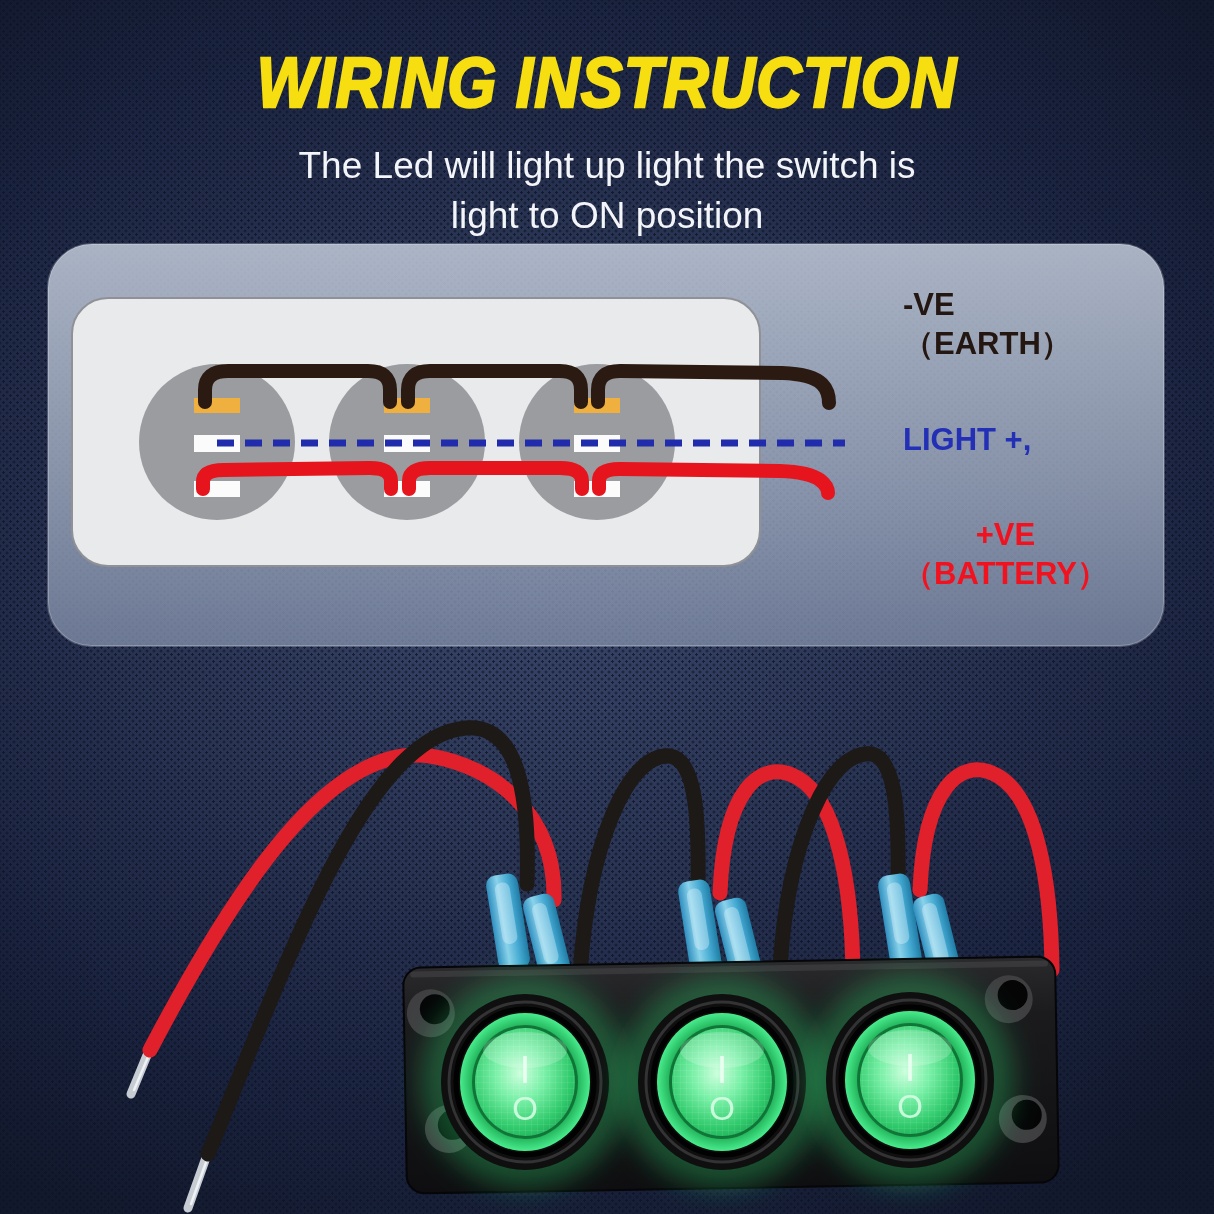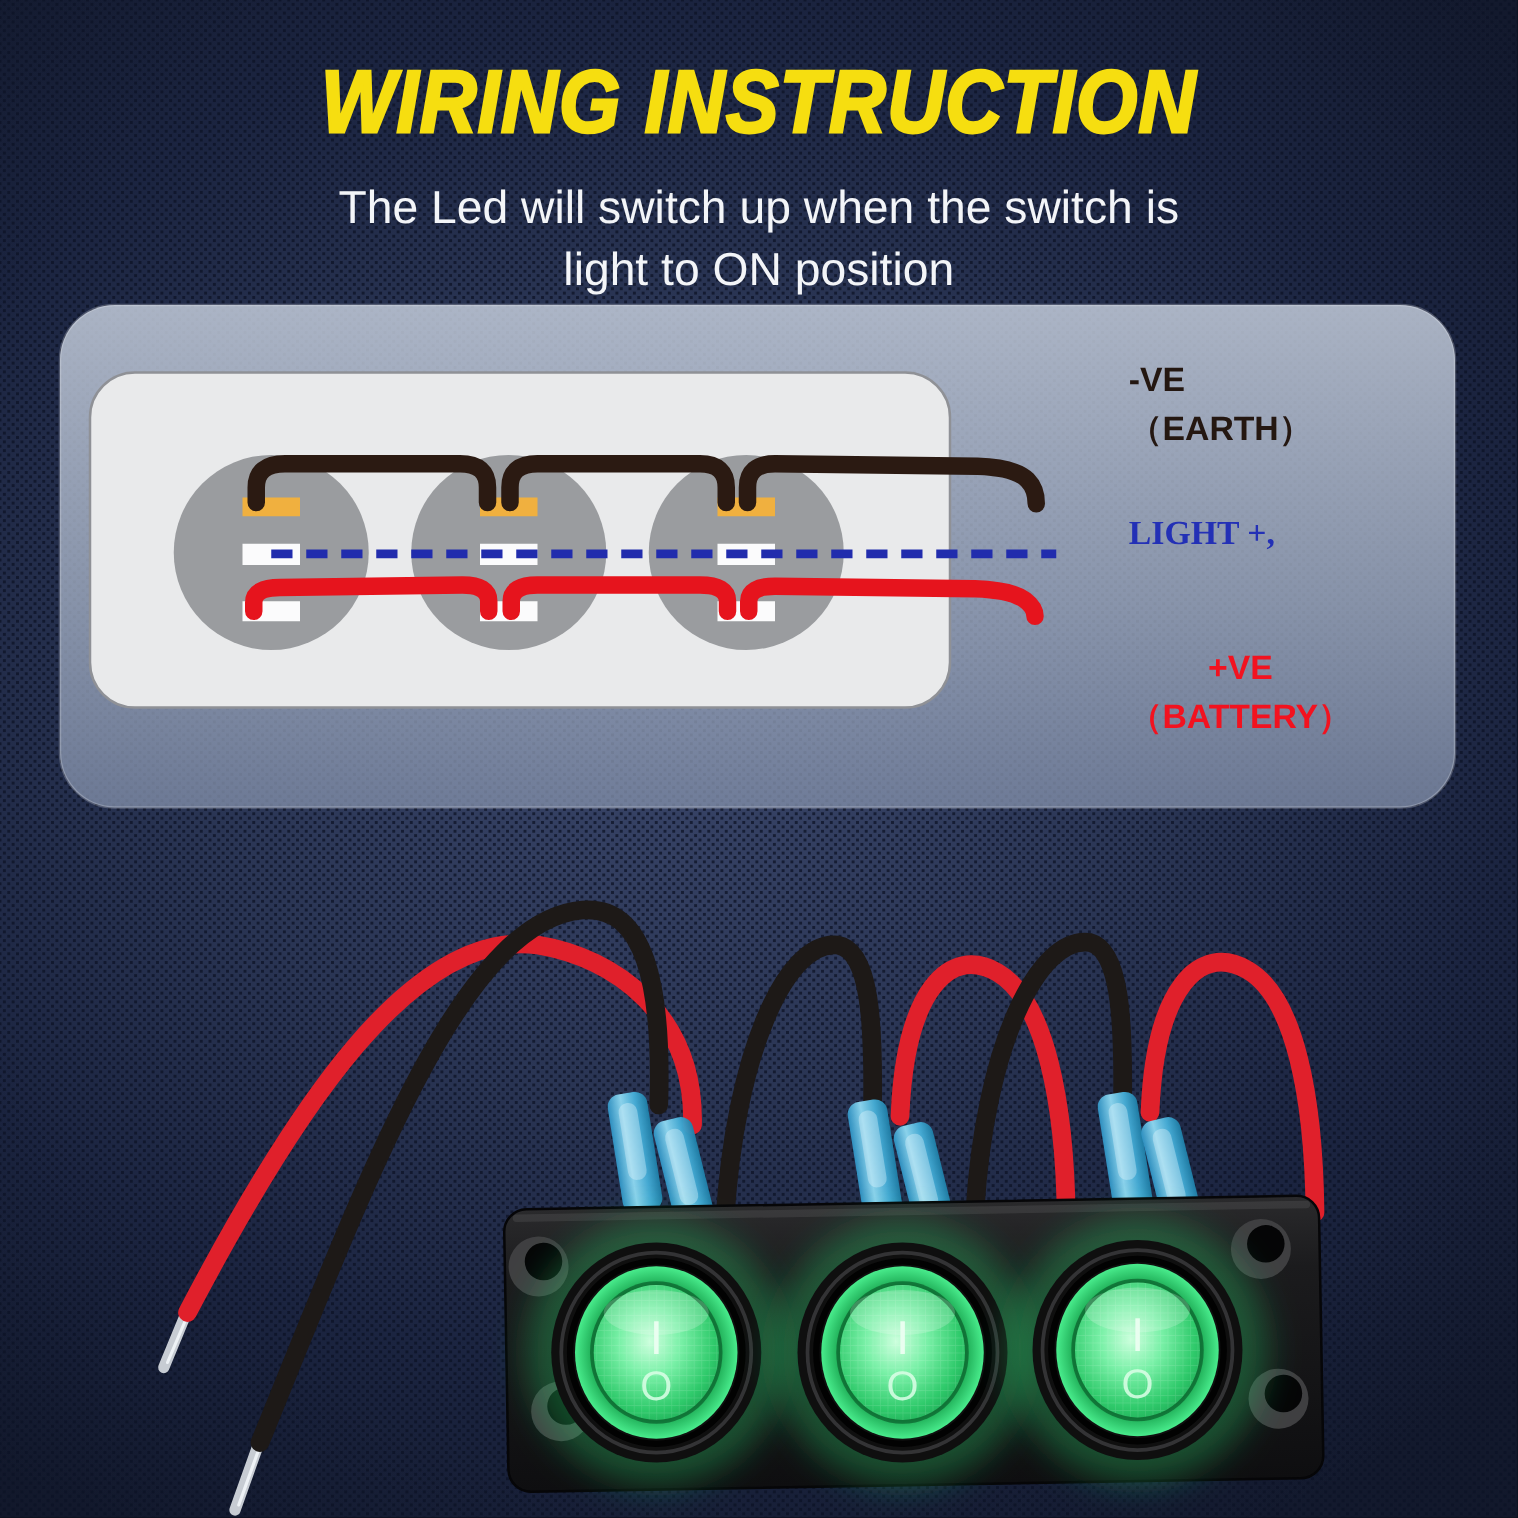--- a/index.html
+++ b/index.html
@@ -27,23 +27,23 @@
     position:absolute;top:46px;left:0;width:100%;z-index:2;
     text-align:center;color:#f6de10;
     font-style:italic;font-weight:bold;font-size:63px;letter-spacing:1px;
     -webkit-text-stroke:2.2px #f6de10;
     transform:scaleY(1.12);
   }
   .subtitle{
     position:absolute;top:141px;left:0;width:100%;z-index:2;
     text-align:center;color:#f3f5f8;font-size:37px;line-height:50px;font-weight:400;
   }
-  .lbl{position:absolute;z-index:2;font-weight:bold;font-size:27px;line-height:39px;white-space:nowrap;}
+  .lbl{position:absolute;z-index:2;font-weight:bold;font-size:31px;line-height:39px;white-space:nowrap;}
   .lbl-earth{left:903px;top:285px;color:#241711;}
-  .lbl-light{left:903px;top:407px;color:#2330b6;font-family:Liberation Serif, serif;}
+  .lbl-light{left:903px;top:420px;color:#2330b6;}
   .lbl-battery{left:903px;top:515px;color:#f2121f;text-align:center;}
 </style>
 </head>
 <body>
 
 <div class="stage">
   <div class="dots"></div>
 
   <svg class="art" width="1214" height="1214" viewBox="0 0 1214 1214">
     <defs>
@@ -230,21 +230,21 @@
         <ellipse rx="50" ry="54" fill="url(#mesh)"></ellipse>
         <ellipse rx="42" ry="18" cy="-32" fill="rgba(255,255,255,0.20)"></ellipse>
         <text y="1" x="0" text-anchor="middle" font-size="38" fill="#ecfff2" opacity="0.95">I</text>
         <text y="38" x="0" text-anchor="middle" font-size="33" fill="#dcffe8" opacity="0.85">O</text>
       </g>
     </g>
   </svg>
 
   <div class="title">WIRING INSTRUCTION</div>
   <div class="subtitle">
-    <div>The Led will switch up when the switch is</div>
+    <div>The Led will light up light the switch is</div>
     <div>light to ON position</div>
   </div>
 
   <div class="lbl lbl-earth">
     <div>-VE</div>
     <div>（EARTH）</div>
   </div>
   <div class="lbl lbl-light">
     <div>LIGHT +,</div>
   </div>

